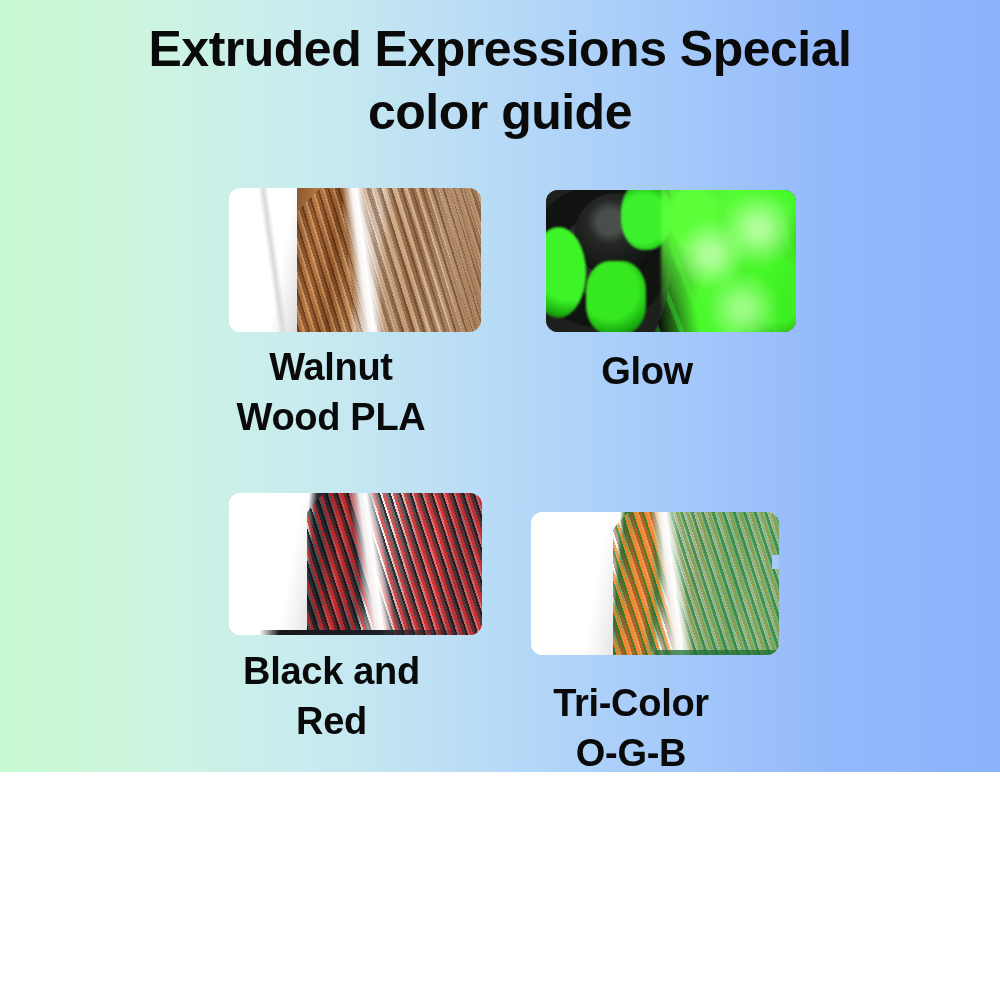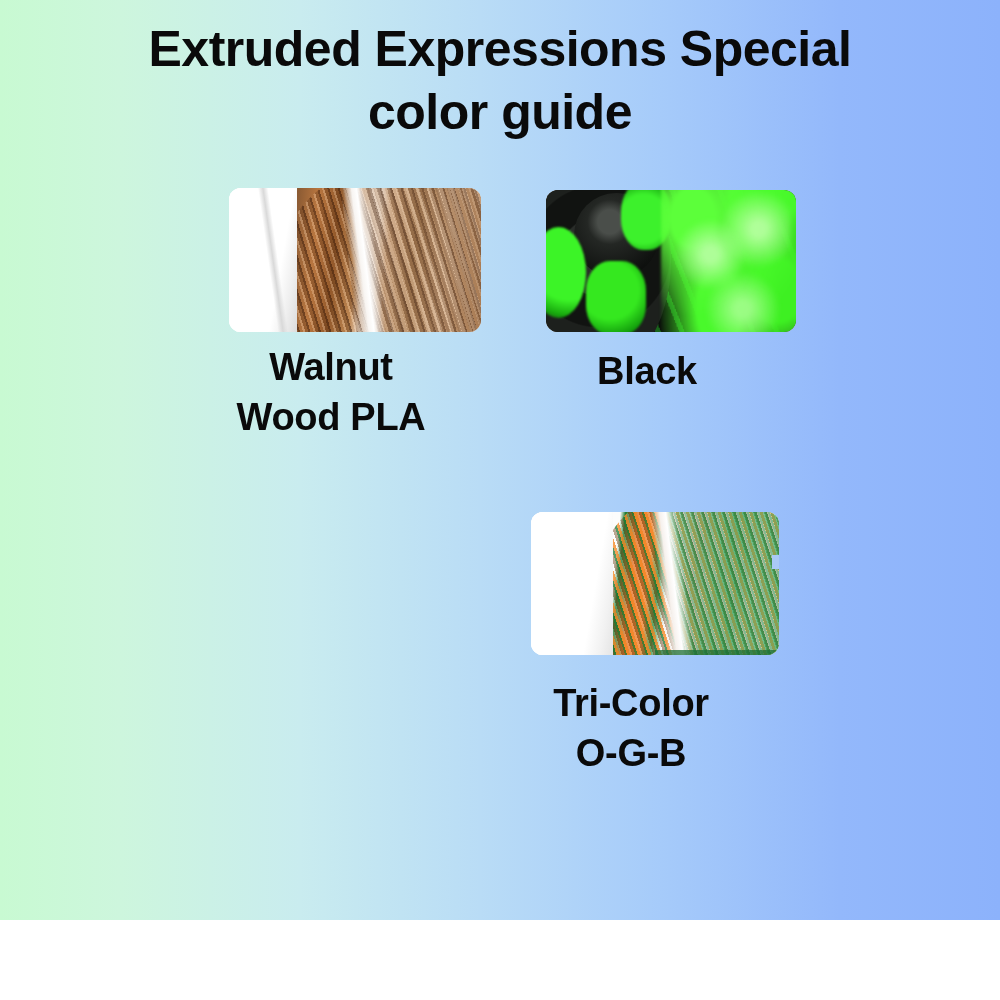--- a/index.html
+++ b/index.html
@@ -9,21 +9,21 @@
   body {
     width: 1000px;
     height: 1000px;
     overflow: hidden;
     font-family: "Liberation Sans", sans-serif;
   }
 
   #poster {
     position: relative;
     width: 1000px;
-    height: 920px;
+    height: 772px;
     background: linear-gradient(90deg, #c8fad2 0%, #cdf6dd 12%, #c9ecef 30%, #b9dcf6 48%, #a6cbfa 66%, #93b8fb 84%, #8cb2fb 100%);
     box-sizing: border-box;
   }
 
   
   #poster-title {
     position: absolute;
     left: 60px;
     top: 18px;
     width: 880px;
@@ -296,23 +296,36 @@
         <div class="g-rays"></div>
         <div class="g-spool-outer"></div>
         <div class="g-hub"></div>
         <div class="g-green-a"></div>
         <div class="g-green-b"></div>
         <div class="g-green-c"></div>
         <div class="g-coil"></div>
         <div class="g-coil2"></div>
       </div>
     </div>
-    <div class="caption" id="cap-glow">Black</div>
+    <div class="caption" id="cap-glow">Glow</div>
   </div>
 
+  <div class="card" id="card-blackred">
+    <div class="thumb">
+      <div class="spool">
+        <div class="br-bg"></div>
+        <div class="br-strands"></div>
+        <div class="br-sheen"></div>
+        <div class="br-left"></div>
+        <div class="br-baseline"></div>
+      </div>
+    </div>
+    <div class="caption" id="cap-blackred">Black and
+Red</div>
+  </div>
 
   <div class="card" id="card-tricolor">
     <div class="thumb">
       <div class="spool">
         <div class="tc-bg"></div>
         <div class="tc-strands"></div>
         <div class="tc-greenhalf"></div>
         <div class="tc-sheen"></div>
         <div class="tc-left"></div>
         <div class="tc-baseline"></div>

